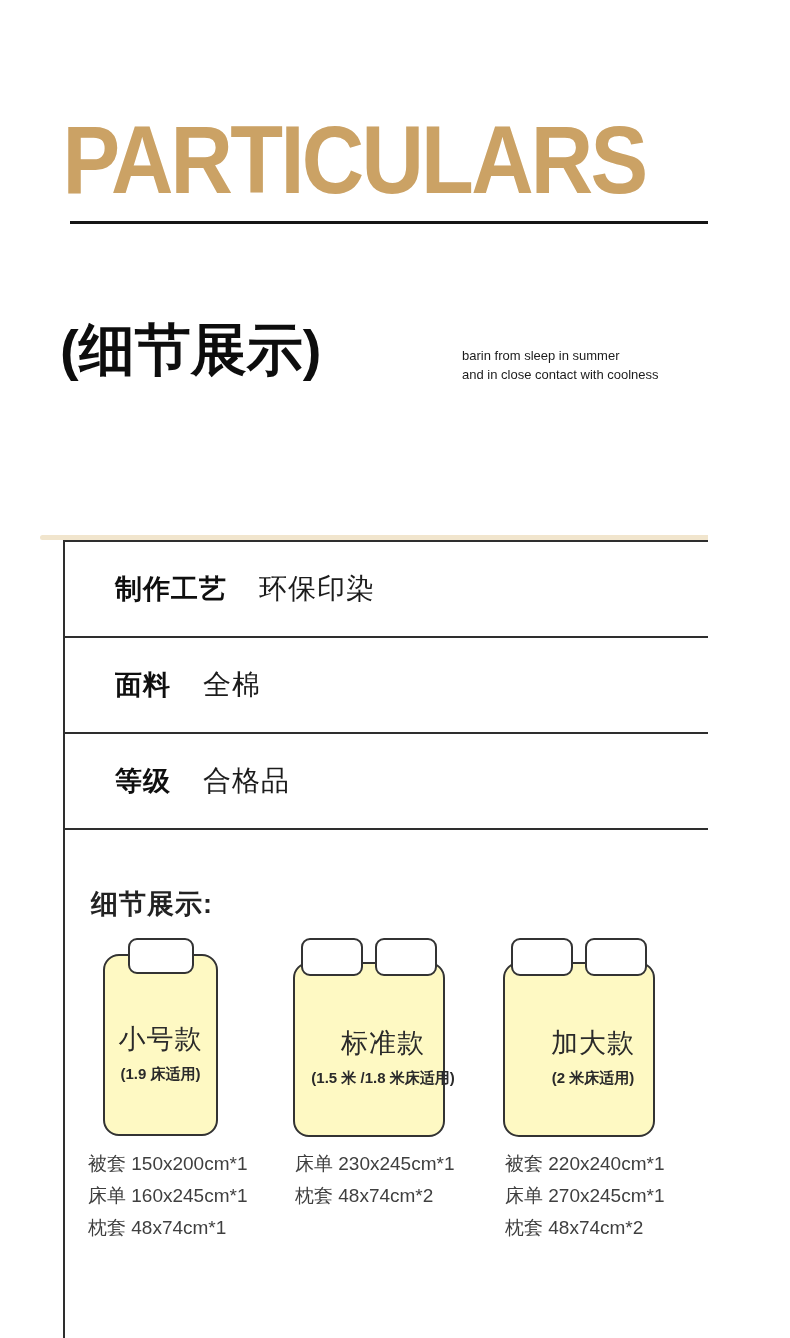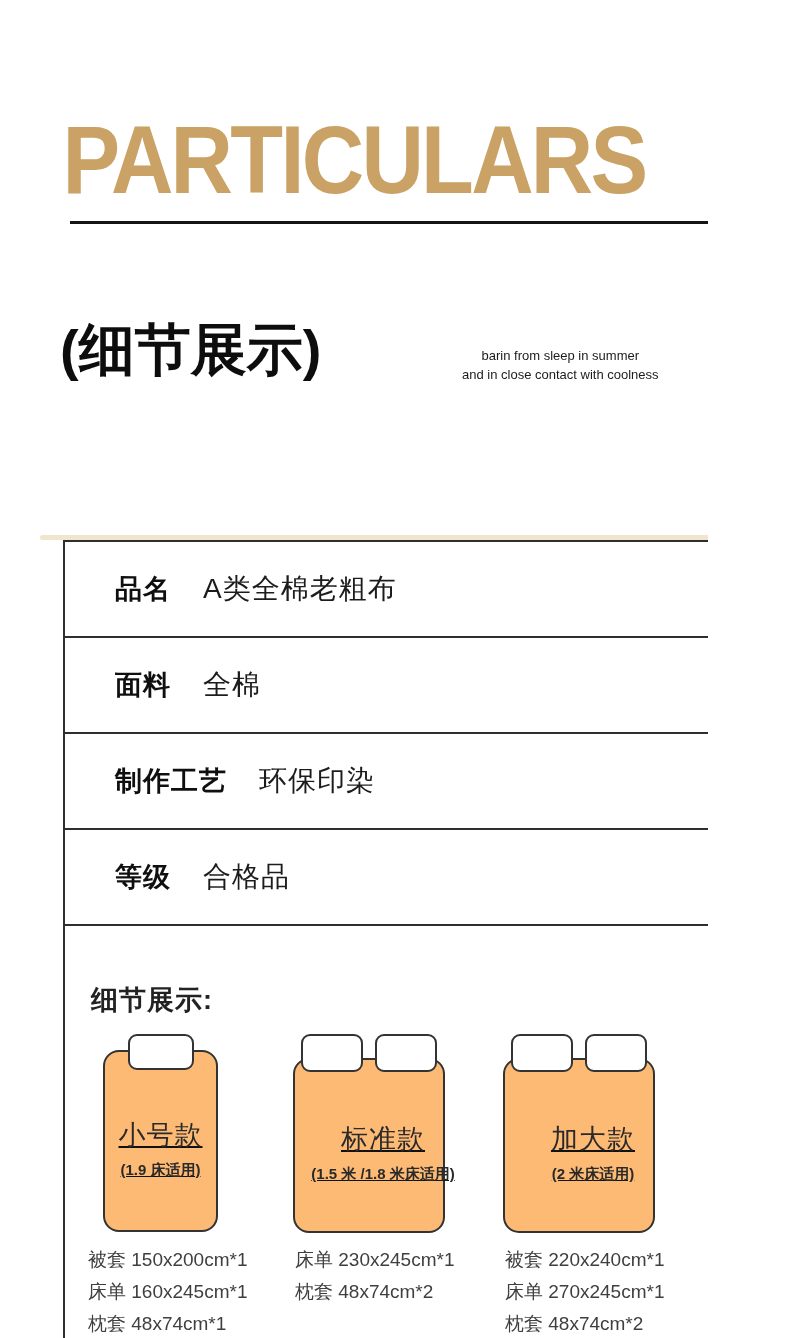--- a/index.html
+++ b/index.html
@@ -31,21 +31,20 @@
   
   .detail-heading {
     position:absolute; top:302px; left:60px;
     font-size:56px; font-weight:bold; color:#0d0d0d;
     line-height:96px; white-space:nowrap; letter-spacing:0px;
   }
   .detail-subtitle {
     position:absolute; top:346px; left:462px;
     font-size:13px; line-height:19px; font-weight:500;
     color:#1b1b1b;
-    text-align:center;
   }
 
   
   .table-shadow {
     position:absolute; top:535px; left:40px;
     width:712px; height:5px; background:#f1e5cd; border-radius:3px;
   }
   .spec-table {
     position:absolute; top:540px; left:63px;
     width:678px; height:810px;
@@ -81,25 +80,24 @@
     width:62px; height:38px;
     background:#ffffff; border:2px solid #333;
     border-radius:9px;
   }
   .bed-small .pillow { width:66px; height:36px; }
   .bed-small .pillow-row { margin-bottom:-20px; }
   .bed-std .pillow-row, .bed-large .pillow-row { margin-bottom:-14px; }
 
   .bed-body {
     position:relative; z-index:1;
-    background:#fdba74; border:2px solid #333;
+    background:#fef9c3; border:2px solid #333;
     border-radius:16px;
     display:flex; flex-direction:column; align-items:center; justify-content:center;
     padding-top:14px;
-    text-decoration:underline;
   }
   .bed-small .bed-body { width:115px; height:182px; }
   .bed-std .bed-body, .bed-large .bed-body { width:152px; height:175px;padding-left:28px; }
 
   .bed-name { font-size:27px; color:#2a2a2a; letter-spacing:1px; }
   .bed-fit  { font-size:15px; font-weight:700; color:#2a2a2a; margin-top:8px; white-space:nowrap; }
 
   .size-list {
     position:absolute; top:318px;
     font-size:19px; line-height:32px; color:#3f3f3f;
@@ -122,33 +120,29 @@
   <div class="detail-heading">(细节展示)</div>
   <div class="detail-subtitle">
     <div>barin from sleep in summer</div>
     <div>and in close contact with coolness</div>
   </div>
 
   <div class="table-shadow"></div>
 
   <div class="spec-table">
 
+
     <div class="spec-row">
-      <span class="spec-label">品名</span>
-      <span class="spec-value">A类全棉老粗布</span>
+      <span class="spec-label">制作工艺</span>
+      <span class="spec-value">环保印染</span>
     </div>
 
     <div class="spec-row">
       <span class="spec-label">面料</span>
       <span class="spec-value">全棉</span>
-    </div>
-
-    <div class="spec-row">
-      <span class="spec-label">制作工艺</span>
-      <span class="spec-value">环保印染</span>
     </div>
 
     <div class="spec-row">
       <span class="spec-label">等级</span>
       <span class="spec-value">合格品</span>
     </div>
 
     <div class="size-section">
       <div class="size-heading">细节展示:</div>
 

